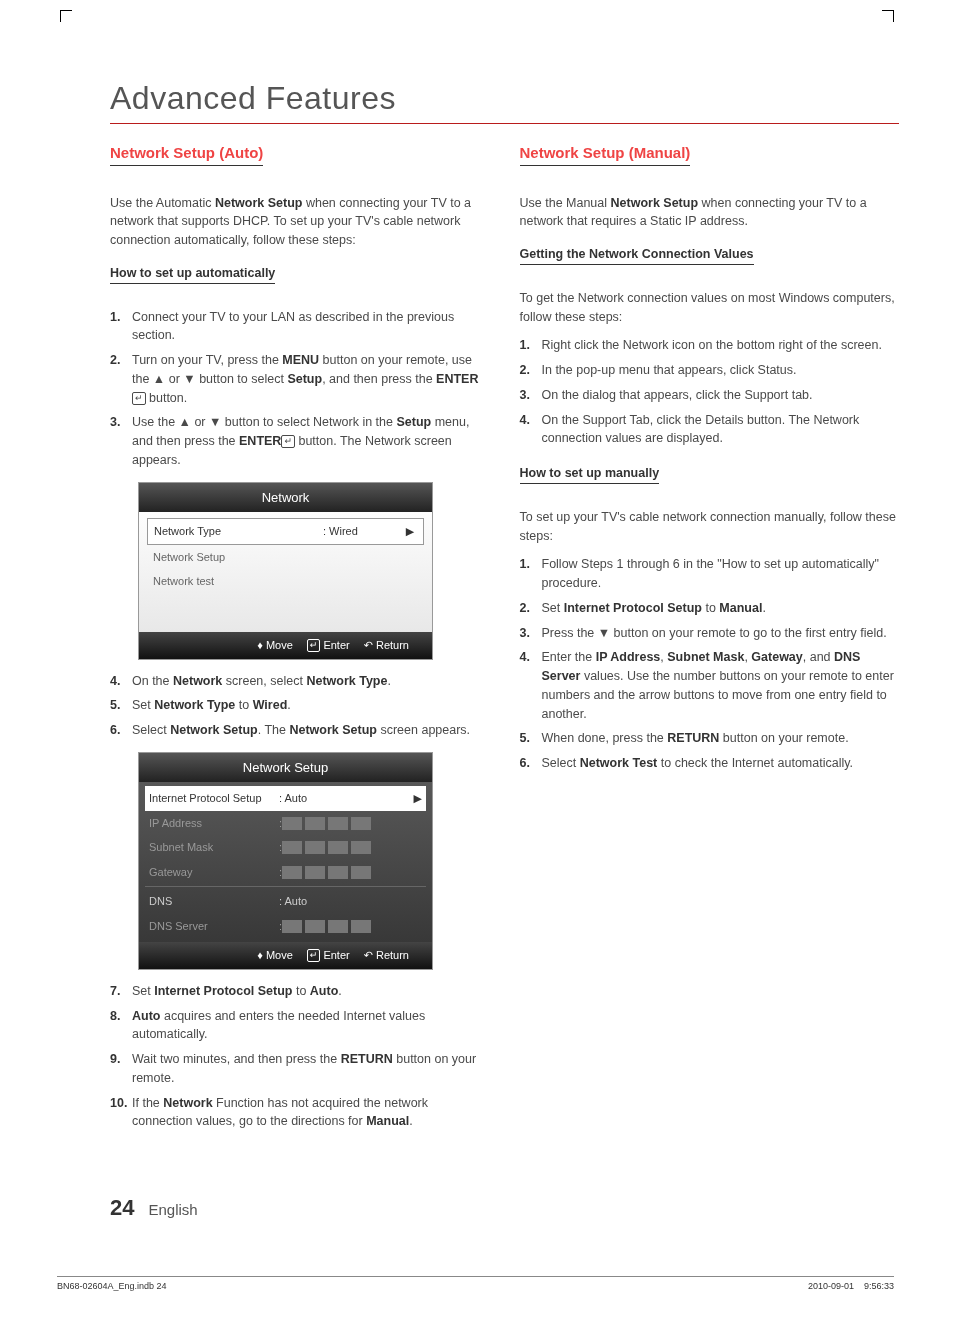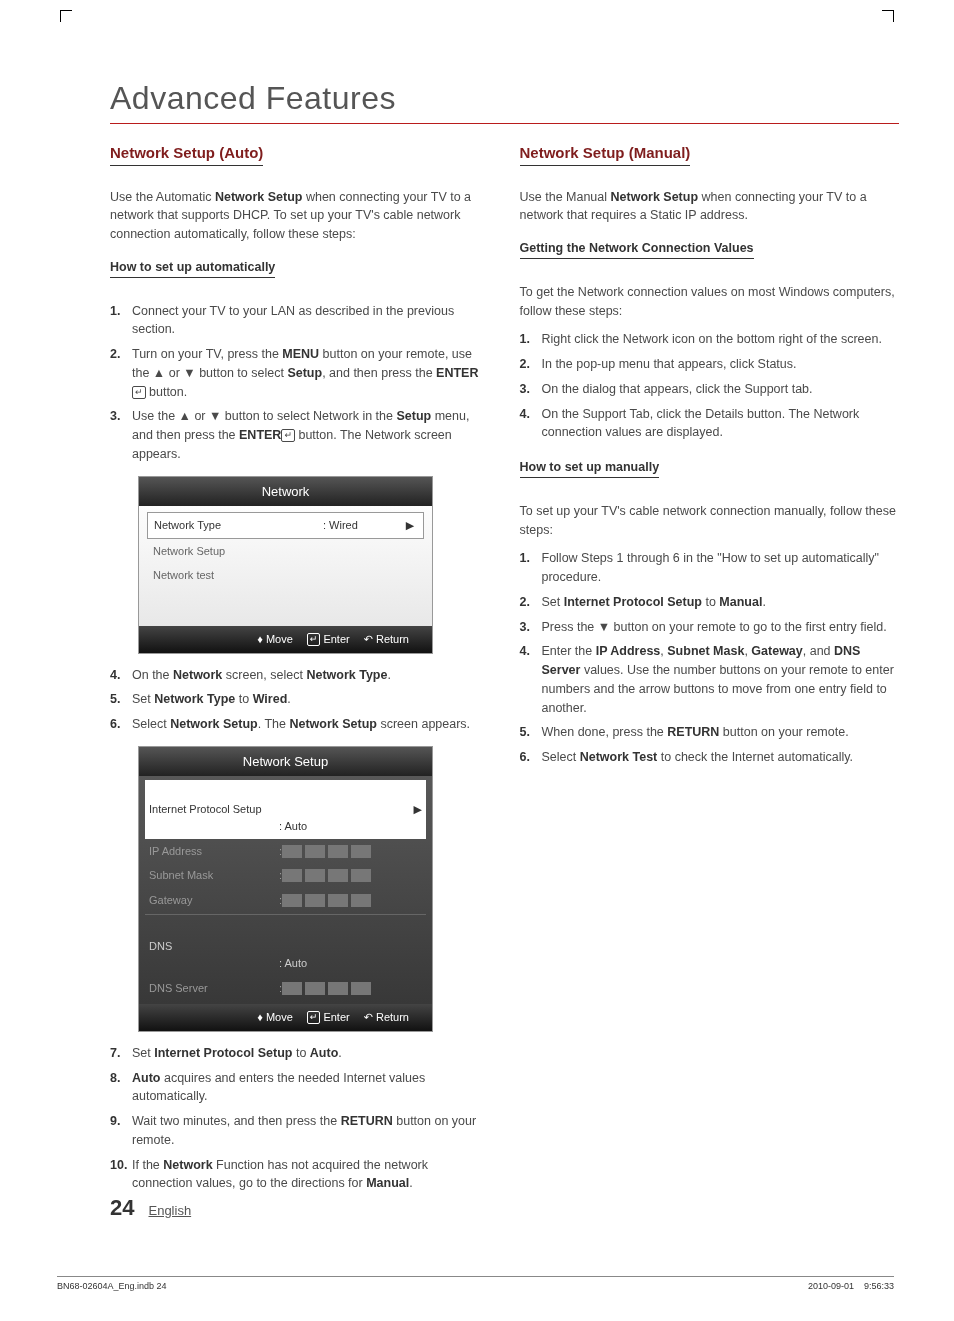--- a/index.html
+++ b/index.html
@@ -26,24 +26,24 @@
       letter-spacing: 0.5px;
     }
     .columns {
       display: flex;
       gap: 30px;
     }
     .col { flex: 1; font-size: 12.5px; line-height: 1.5; }
     .section-heading {
       font-size: 15px;
       font-weight: bold;
-      color: #7f1d1d;
+      color: #ef4444;
       border-bottom: 1px solid #333;
       display: inline-block;
-      margin-bottom: 22px;
+      margin-bottom: 28px;
     }
     .para { margin-bottom: 10px; }
     .sub-heading {
       font-weight: bold;
       color: #333;
       border-bottom: 1px solid #333;
       display: inline-block;
       margin-bottom: 24px;
       margin-top: 4px;
       font-size: 12.5px;
@@ -81,33 +81,33 @@
       align-items:center;
     }
     .enter-glyph {
       display:inline-block; border:1px solid currentColor; border-radius:2px;
       font-size:9px; padding:0 2px; line-height:11px; vertical-align:1px;
     }
     .ui2-body { background: linear-gradient(to bottom, #585858, #383838); padding:4px 6px; color:#ccc; }
     .ui2-row { display:flex; align-items:center; padding:4px 4px; }
     .ui2-row.sel { background:#fff; color:#333; }
     .ui2-label { flex:0 0 130px; }
-    .ui2-value { flex:0 0 50px;margin-top:34px; }
+    .ui2-value { flex:0 0 50px; }
     .ui2-fields { flex:1; display:flex; gap:3px; }
     .fld { width:20px; height:13px; background:#777; }
     .ui2-row.faded { color:#999; }
     .ui2-sep { border-top:1px solid #666; margin:2px 0; }
     .ui2-row .arrow { color:#333; margin-left:auto; }
 
     .page-num-row {
       position:absolute; bottom:100px; left:110px;
       display:flex; align-items:baseline; gap:14px;
     }
     .page-num { font-size:22px; font-weight:bold; color:#333; }
-    .page-lang { font-size:13px; color:#555;text-decoration:underline; }
+    .page-lang { font-size:15px; color:#555; }
     .footer-row {
       position:absolute; bottom:30px; left:57px; right:60px;
       display:flex; justify-content:space-between; font-size:9px; color:#333;
       border-top:1px solid #888; padding-top:4px;
     }
   </style>
 </head>
 <body>
 
 <div class="crop-top"></div>

